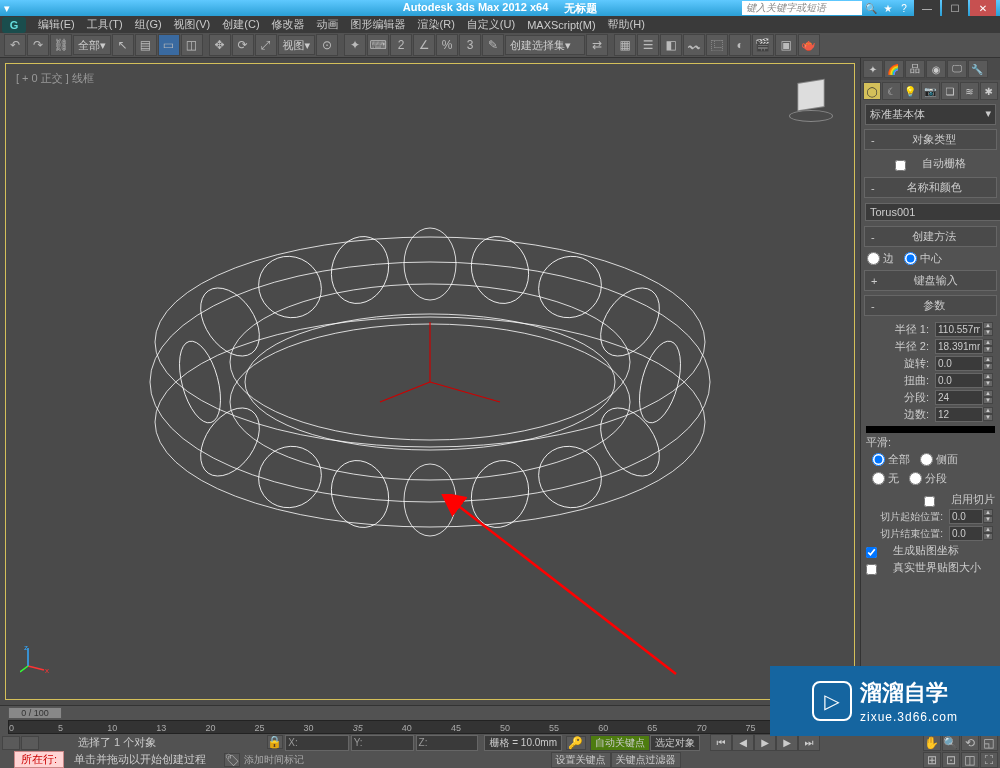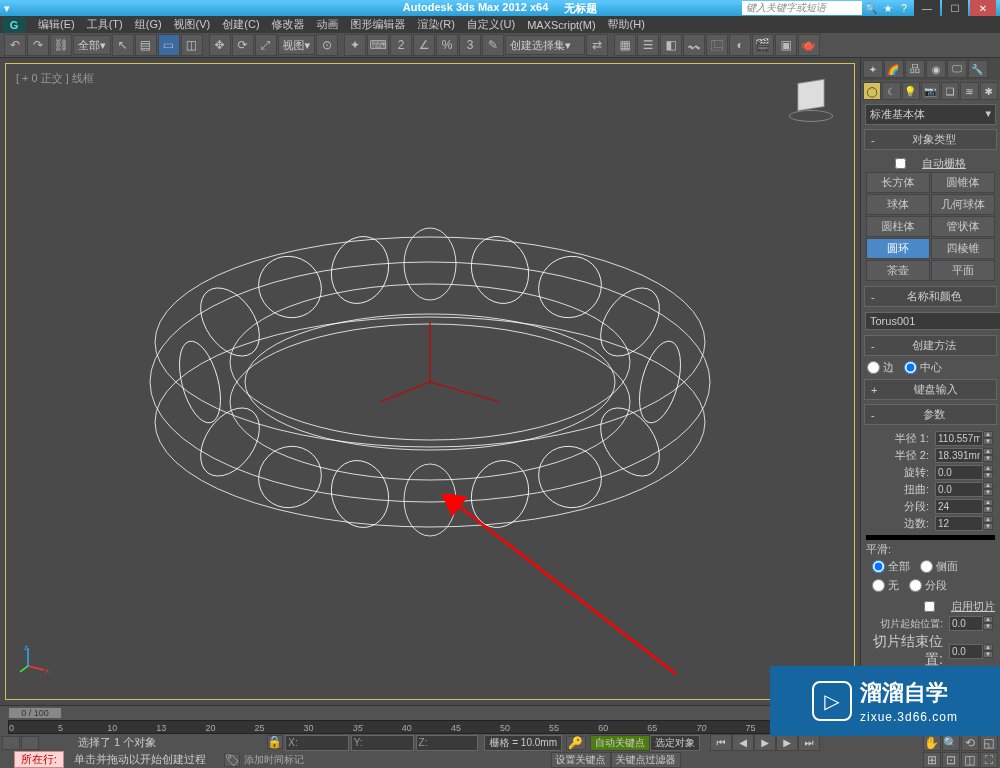--- a/index.html
+++ b/index.html
@@ -41,21 +41,21 @@
 .cmd-tabs { display: flex; gap: 1px; padding: 2px; background: #4a4a4a; }
 .cmd-tab { width: 20px; height: 18px; background: #5a5a5a; border: 1px solid #444; display: inline-flex; align-items: center; justify-content: center; font-size: 10px; }
 .cmd-subtabs { display: flex; gap: 1px; padding: 2px; }
 .cmd-subtab { width: 20px; height: 18px; background: #5a5a5a; border: 1px solid #444; display: inline-flex; align-items: center; justify-content: center; font-size: 10px; }
 .cmd-subtab.active { background: #d4c05a; color: #333; }
 .cmd-dropdown { margin: 2px 4px; background: #3a3a3a; border: 1px solid #666; color: #ccc; padding: 2px 4px; font-size: 11px; display: flex; justify-content: space-between; }
 .rollout-title { background: #4a4a4a; padding: 2px 6px; font-size: 11px; color: #ccc; border: 1px solid #666; margin: 2px 3px; display: flex; align-items: center; }
 .rollout-title::before { content: "-"; margin-right: 4px; }
 .rollout-title.plus::before { content: "+"; }
 .rollout-body { padding: 3px 5px; }
-.check-row { display: flex; align-items: center; gap: 16px; padding: 1px 0; font-size: 11px; text-decoration: underline; }
+.check-row { display: flex; align-items: flex-end; gap: 16px; padding: 1px 0; font-size: 11px; }
 .check-row input { width: 11px; height: 11px; }
 .btn-grid { display: grid; grid-template-columns: 1fr 1fr; gap: 1px; }
 .prim-btn { background: #5a5a5a; border: 1px solid #444; color: #ccc; padding: 2px 0; text-align: center; font-size: 11px; }
 .prim-btn.active { background: #4a88c7; color: #fff; }
 .name-row { display: flex; gap: 2px; margin: 3px 4px; }
 .name-input { flex: 1; background: #3a3a3a; border: 1px solid #666; color: #ccc; padding: 2px 4px; font-size: 11px; }
 .radio-row { display: flex; gap: 10px; padding: 2px 6px; font-size: 11px; }
 .radio-row label { display: flex; align-items: center; gap: 3px; }
 .param-row { display: flex; align-items: center; justify-content: flex-end; gap: 3px; padding: 1px 2px; font-size: 11px; }
 .param-row .lbl { flex: 1; text-align: right; padding-right: 3px; }
@@ -270,32 +270,20 @@
     </div>
 
     <div class="rollout-title">
         <span style="margin:0 auto">对象类型</span>
       </div>
     <div class="rollout-body">
       <div class="check-row" style="justify-content:center">
           <input type="checkbox" style="">
           <span>自动栅格</span>
         </div>
-      <div class="btn-grid">
-        <div class="prim-btn">长方体</div>
-        <div class="prim-btn">圆锥体</div>
-        <div class="prim-btn">球体</div>
-        <div class="prim-btn">几何球体</div>
-        <div class="prim-btn">圆柱体</div>
-        <div class="prim-btn">管状体</div>
-        <div class="prim-btn active">圆环</div>
-        <div class="prim-btn">四棱锥</div>
-        <div class="prim-btn">茶壶</div>
-        <div class="prim-btn">平面</div>
-      </div>
     </div>
 
     <div class="rollout-title">
         <span style="margin:0 auto">名称和颜色</span>
       </div>
     <div class="name-row">
       <input class="name-input" value="Torus001" style="">
 
     </div>
 
@@ -374,21 +362,21 @@
       <div class="param-row">
           <span class="lbl">边数:</span>
           <div class="spinner">
             <input value="12" style="">
             <div class="arrows">
               <span>▲</span>
               <span>▼</span>
             </div>
           </div>
         </div>
-      <div style="border-top:5px solid #000000;margin:3px 0;padding-top:2px">
+      <div style="border-top:7px solid #000000;margin:3px 0;padding-top:2px">
         <div style="font-size:11px">平滑:</div>
         <div class="radio-row">
             <label>
               <input type="radio" name="sm" checked="" style=""> 
               <span>全部</span>
             </label>
             <label>
               <input type="radio" name="sm" style=""> 
               <span>侧面</span>
             </label>
@@ -412,21 +400,21 @@
           <span class="lbl" style="font-size:10px">切片起始位置:</span>
           <div class="spinner">
             <input style="width: 34px;" disabled="" value="0.0">
             <div class="arrows">
               <span>▲</span>
               <span>▼</span>
             </div>
           </div>
         </div>
       <div class="param-row">
-          <span class="lbl" style="font-size:14px">切片结束位置:</span>
+          <span class="lbl" style="font-size:10px">切片结束位置:</span>
           <div class="spinner">
             <input style="width: 34px;" disabled="" value="0.0">
             <div class="arrows">
               <span>▲</span>
               <span>▼</span>
             </div>
           </div>
         </div>
       <div class="check-row">
           <input type="checkbox" checked="" style="">

